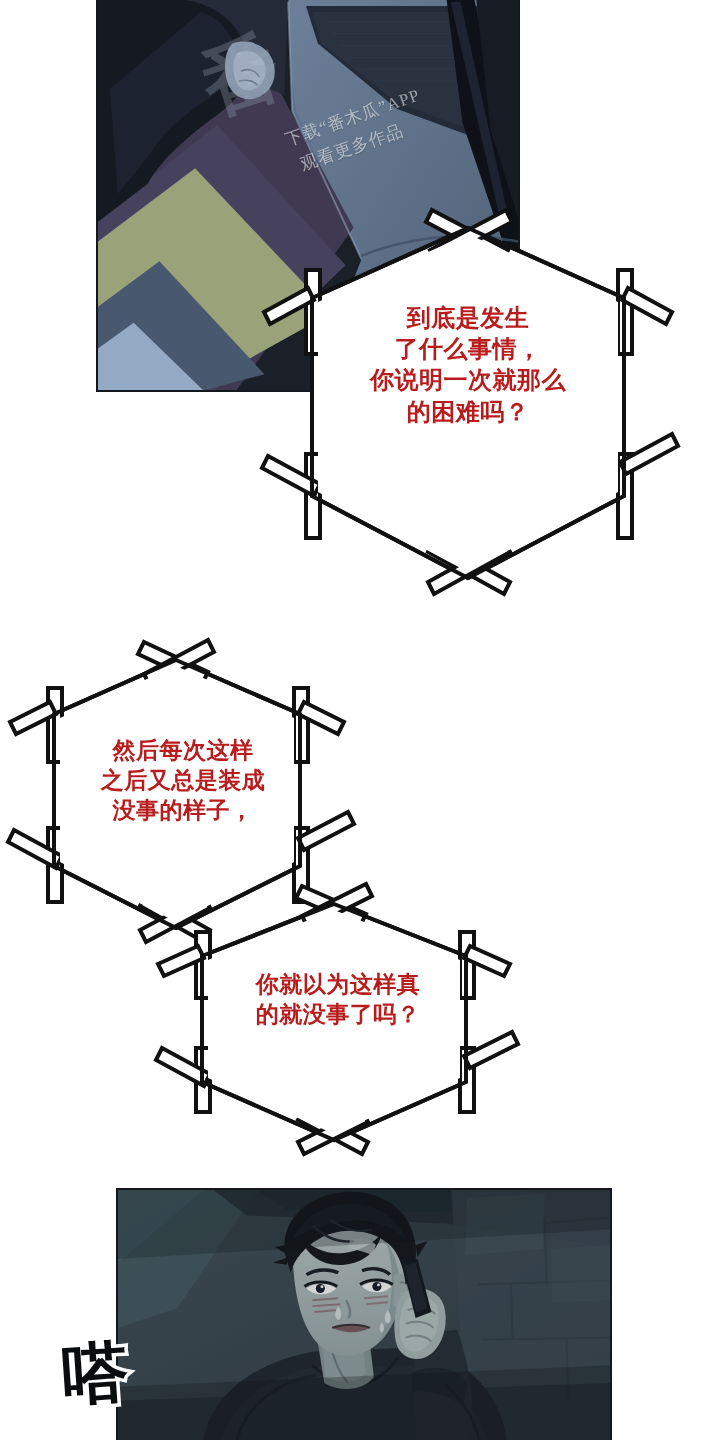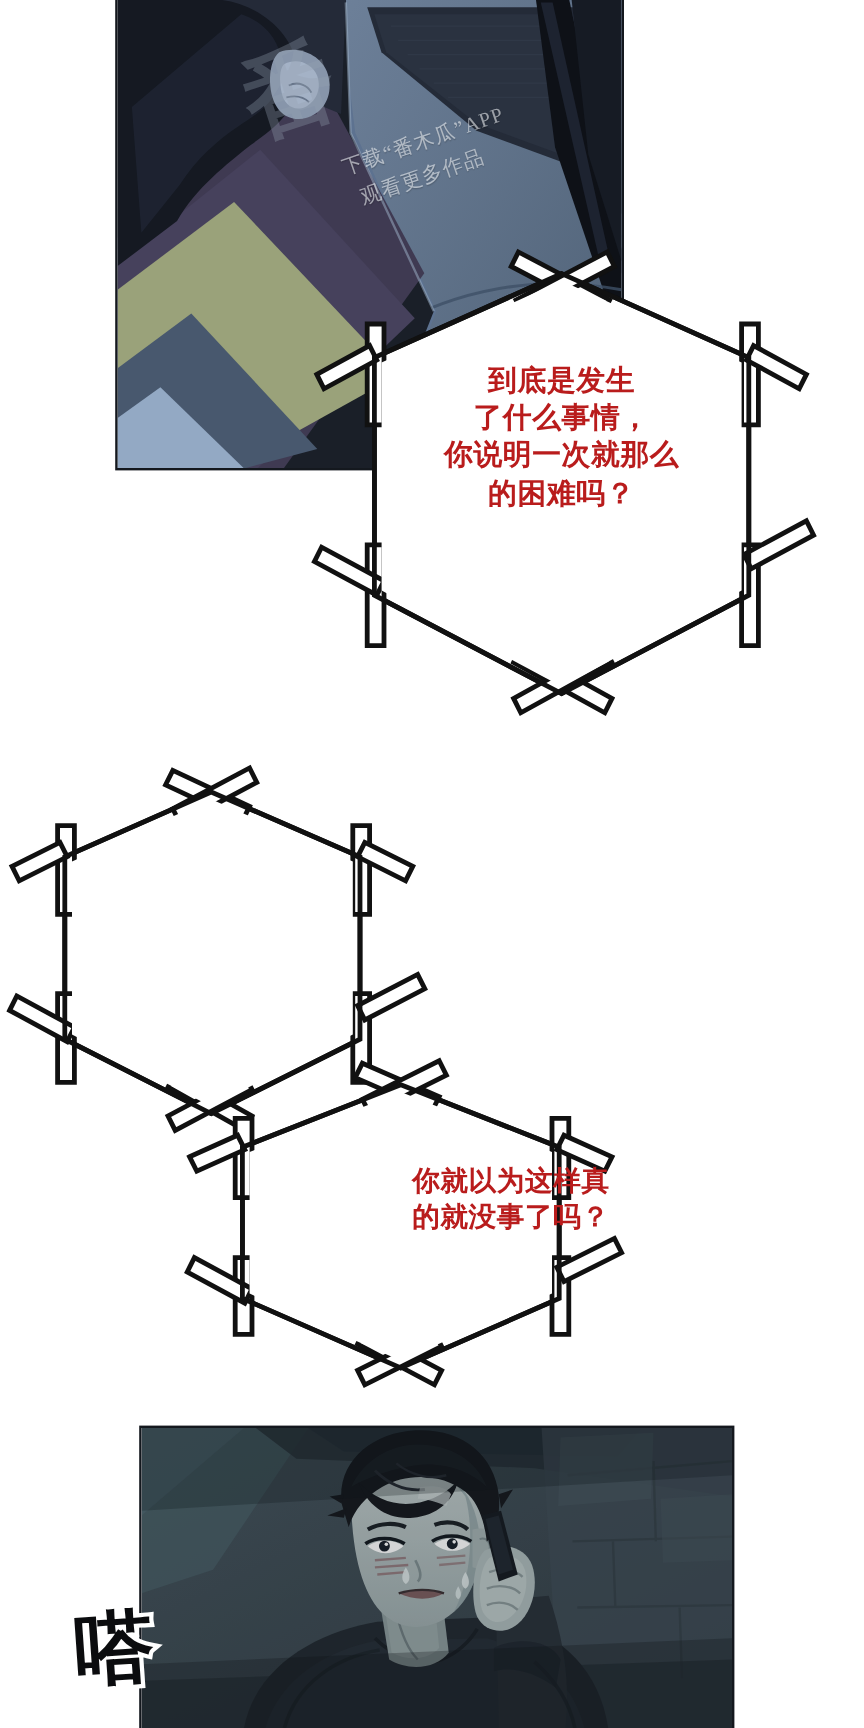--- a/index.html
+++ b/index.html
@@ -56,21 +56,21 @@
     letter-spacing:.5px;
   }
 
   #bubble-1 { left:268px; top:206px; width:400px; height:400px; }
   #bubble-1 .txt { top:96px; font-size:24px; }
 
   #bubble-2 { left:18px; top:638px; width:330px; height:318px; }
   #bubble-2 .txt { top:98px; font-size:23px; }
 
   #bubble-3 { left:168px; top:890px; width:340px; height:270px; }
-  #bubble-3 .txt { top:80px; font-size:23px;text-align:right; }
+  #bubble-3 .txt { top:80px; font-size:23px; }
 
   
   #sfx {
     position:absolute;
     left:62px; top:1340px;
     font-size:66px;
     font-weight:700;
     color:#0b0c0e;
     -webkit-text-stroke:7px #ffffff;
     paint-order:stroke fill;
@@ -244,20 +244,23 @@
         <polygon points="30,50 44,50 44,124 30,124"></polygon>
         <polygon points="-8,84 32,64 38,76 -2,96"></polygon>
         <polygon points="30,190 44,190 44,264 30,264"></polygon>
         <polygon points="-10,204 -4,192 44,218 38,230"></polygon>
         <polygon points="122,268 128,256 192,292 186,304"></polygon>
         <polygon points="186,258 192,270 128,304 122,292"></polygon>
       </g>
       <polygon points="158,28 276,80 276,224 158,284 42,224 42,80" fill="#ffffff"></polygon>
       <polygon points="158,22 282,76 282,228 158,290 36,228 36,76" fill="none" stroke="#111111" stroke-width="4"></polygon>
     </svg>
+    <div class="txt">然后每次这样
+之后又总是装成
+没事的样子，</div>
   </div>
 
   <div class="bubble" id="bubble-3">
     <svg width="340" height="270" viewBox="0 0 340 270">
       <polygon points="166,14 298,66 298,192 166,250 34,192 34,66" fill="#ffffff" stroke="#111111" stroke-width="4"></polygon>
       <g stroke="#111111" stroke-width="4" fill="#ffffff">
         <polygon points="134,-4 198,24 192,36 128,8"></polygon>
         <polygon points="198,-6 204,6 140,38 134,26"></polygon>
         <polygon points="292,42 306,42 306,108 292,108"></polygon>
         <polygon points="302,56 342,74 336,86 296,68"></polygon>

